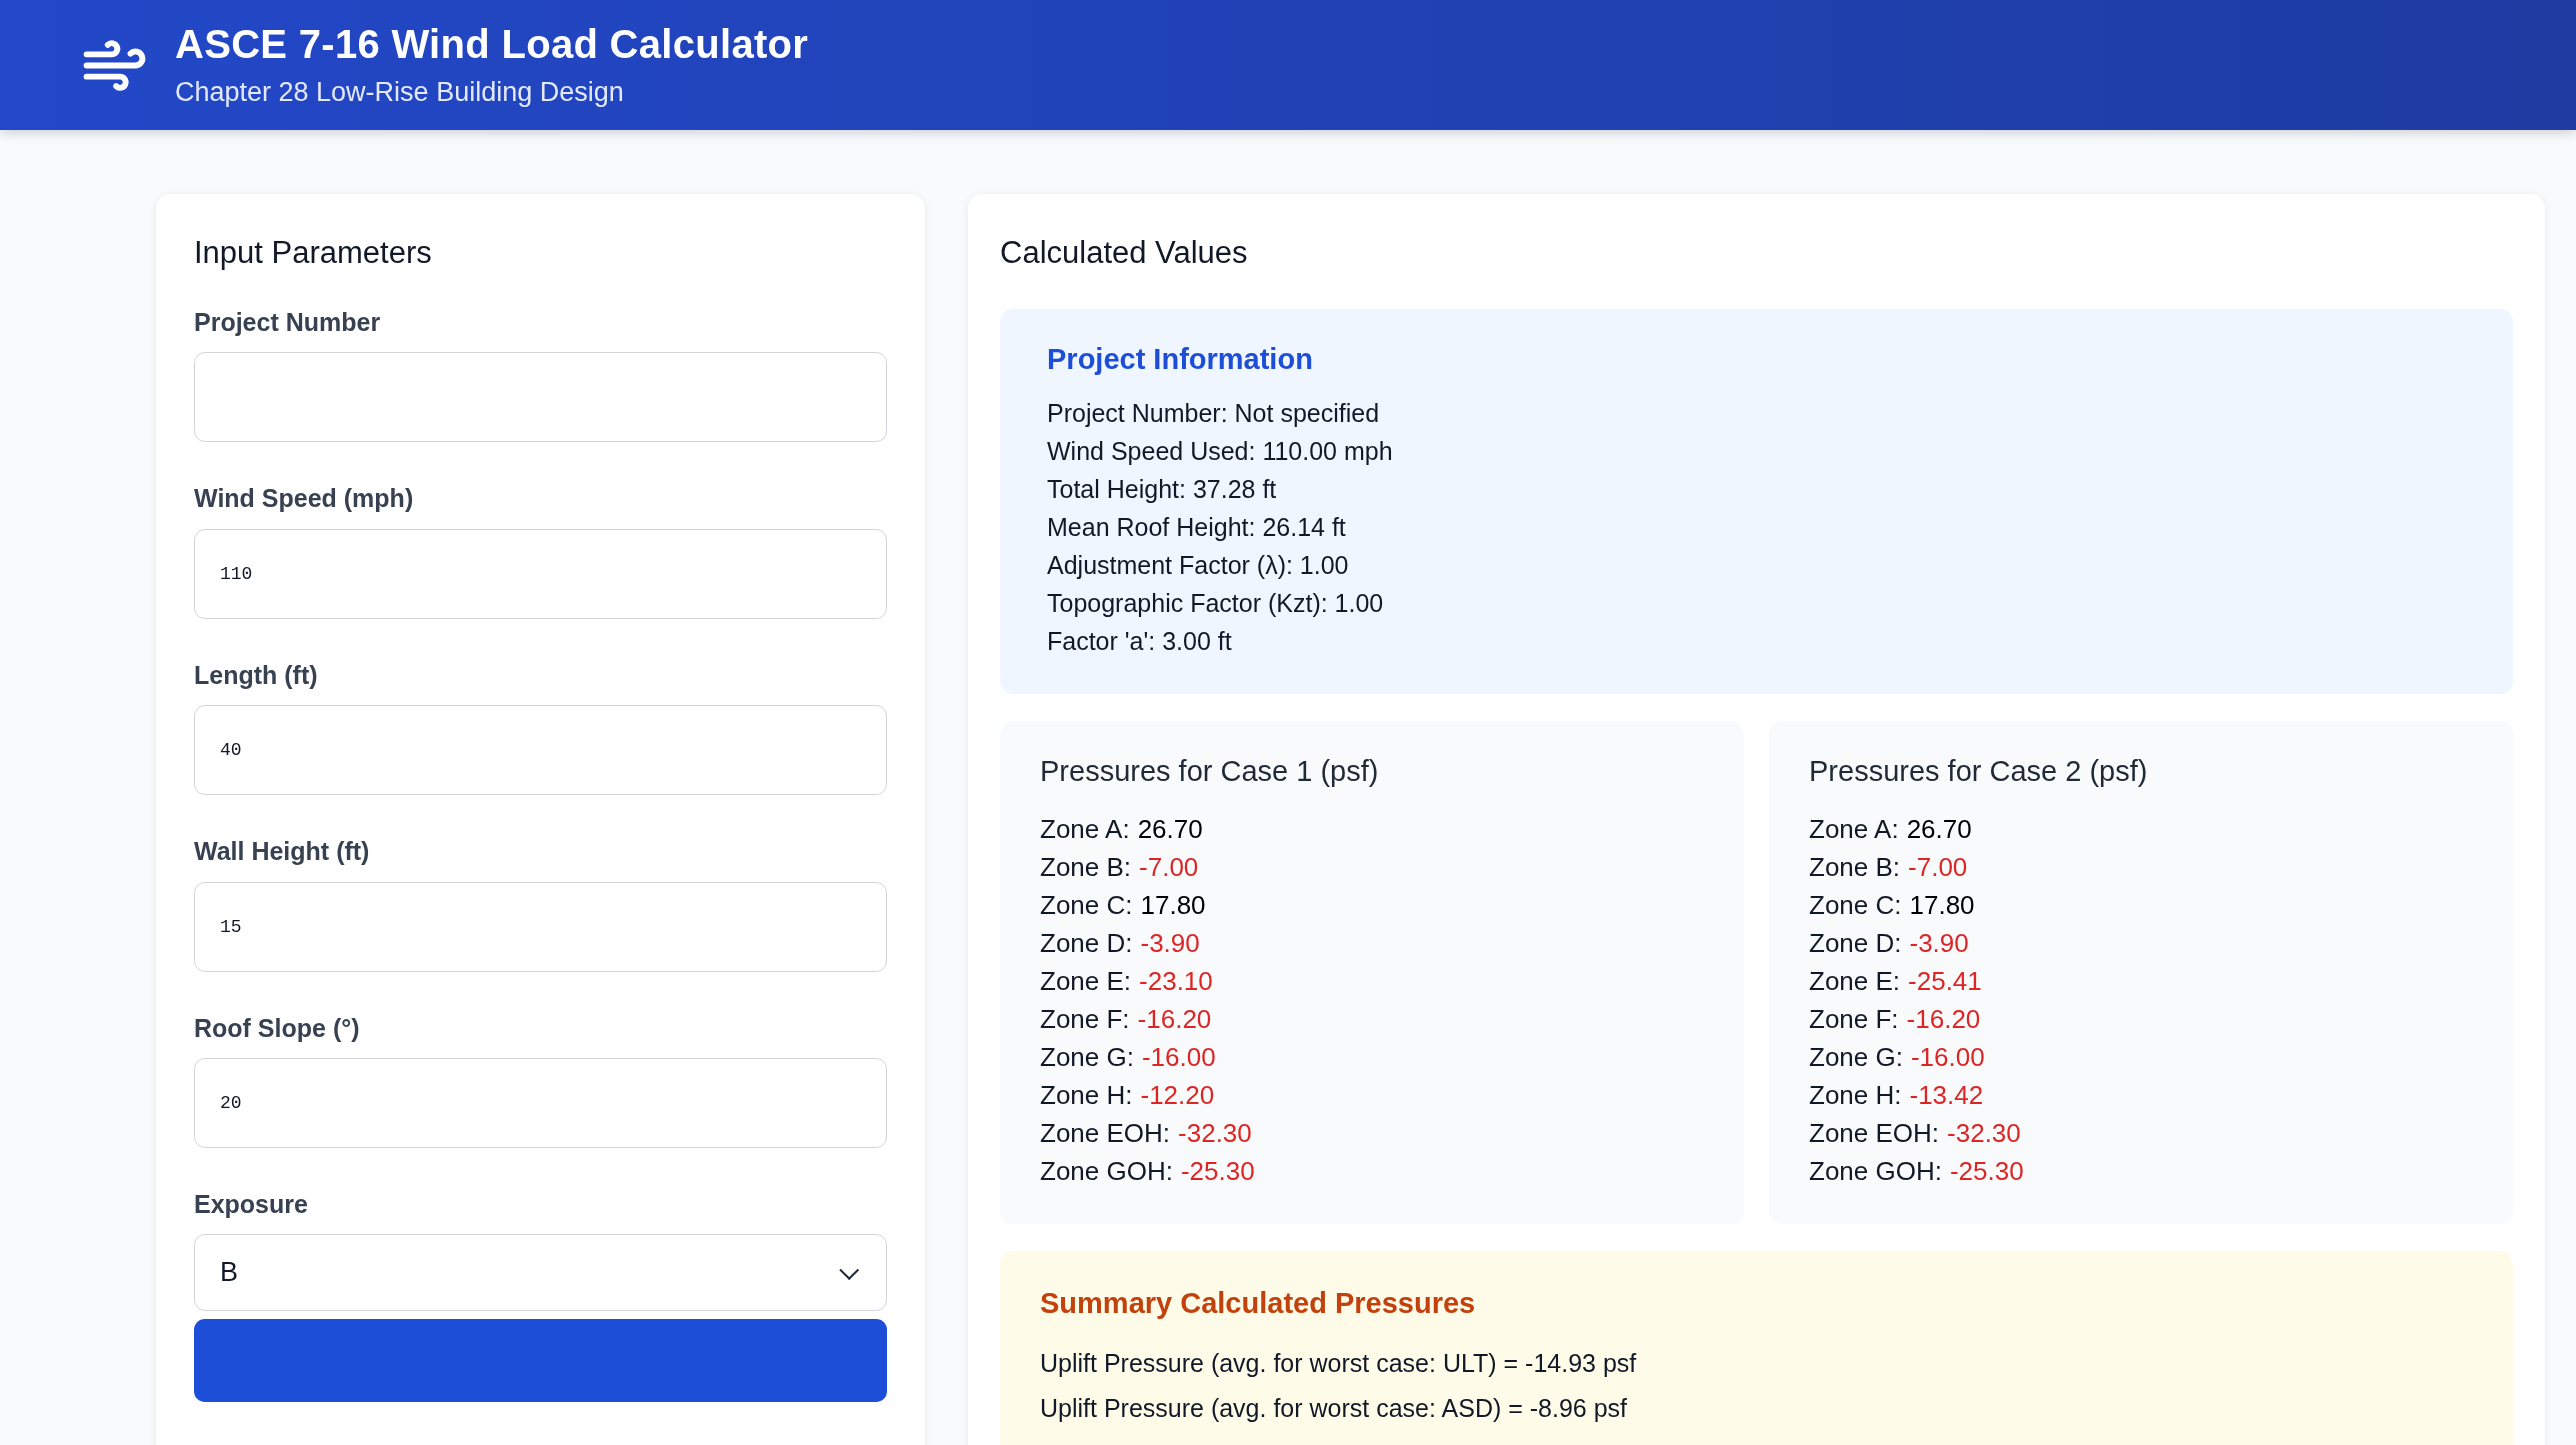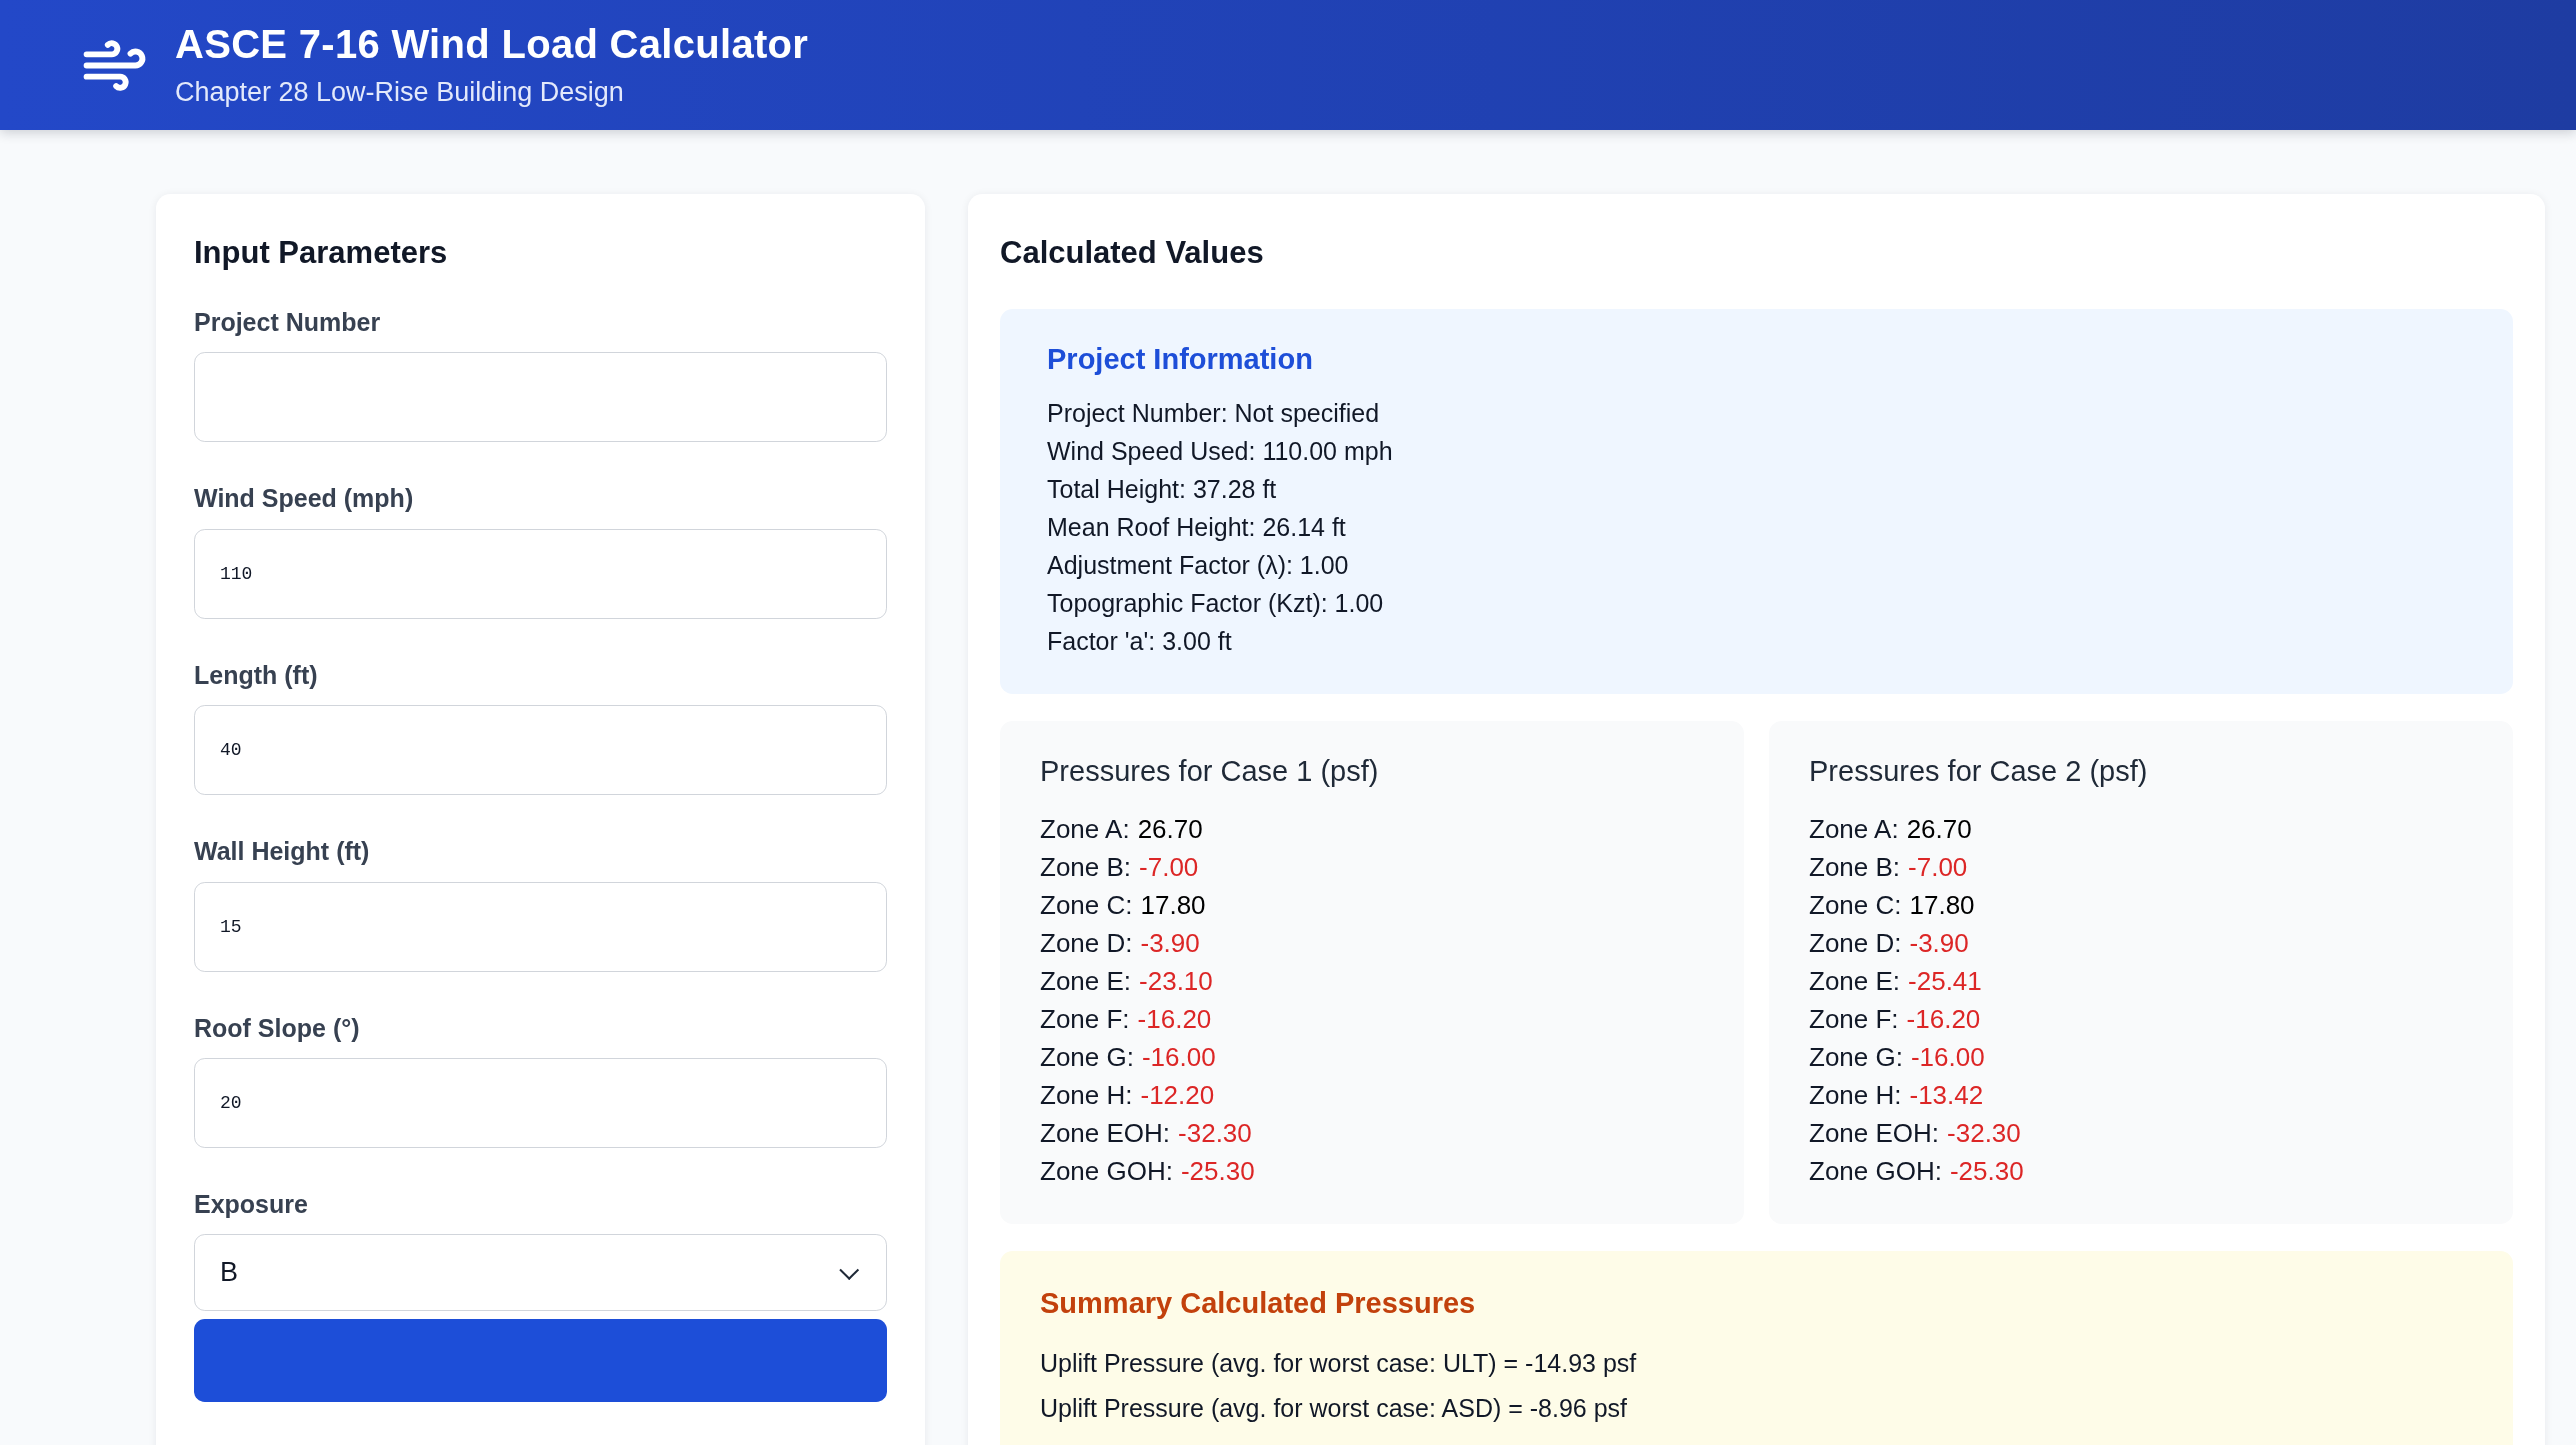--- a/index.html
+++ b/index.html
@@ -26,21 +26,21 @@
     margin:10px 0 0 0; font-size:27px; line-height:31px; font-weight:400; color:#e3e9fb;
   }
   
   .main { display:flex; gap:43px; padding:64px 31px 0 156px; align-items:flex-start; }
   .card {
     background:#ffffff; border-radius:14.4px;
     box-shadow:0 1.8px 9px rgba(15,23,42,.07);
   }
   .left-card  { flex:0 0 769px; width:769px; height:1403px; padding:41px 38px; }
   .right-card { flex:1; height:1403px; padding:41px 32px; }
-  .section-title { margin:0; font-size:31px; font-weight:700; color:#111827; }
+  .section-title { margin:0; font-size:31px; font-weight:400; color:#111827; }
   
   .left-card .section-title { margin-bottom:36px; }
   .form-group { margin-bottom:41px; }
   .form-label {
     display:block; font-size:25px; line-height:31px; font-weight:600; color:#374151; margin-bottom:14.4px;
   }
   .text-input {
     width:100%; height:90px; border:1.8px solid #d1d5db; border-radius:10.8px;
     font-size:18px; color:#111827; padding:0 25px; background:#fff; outline:none;
     font-family:Liberation Mono, monospace;

